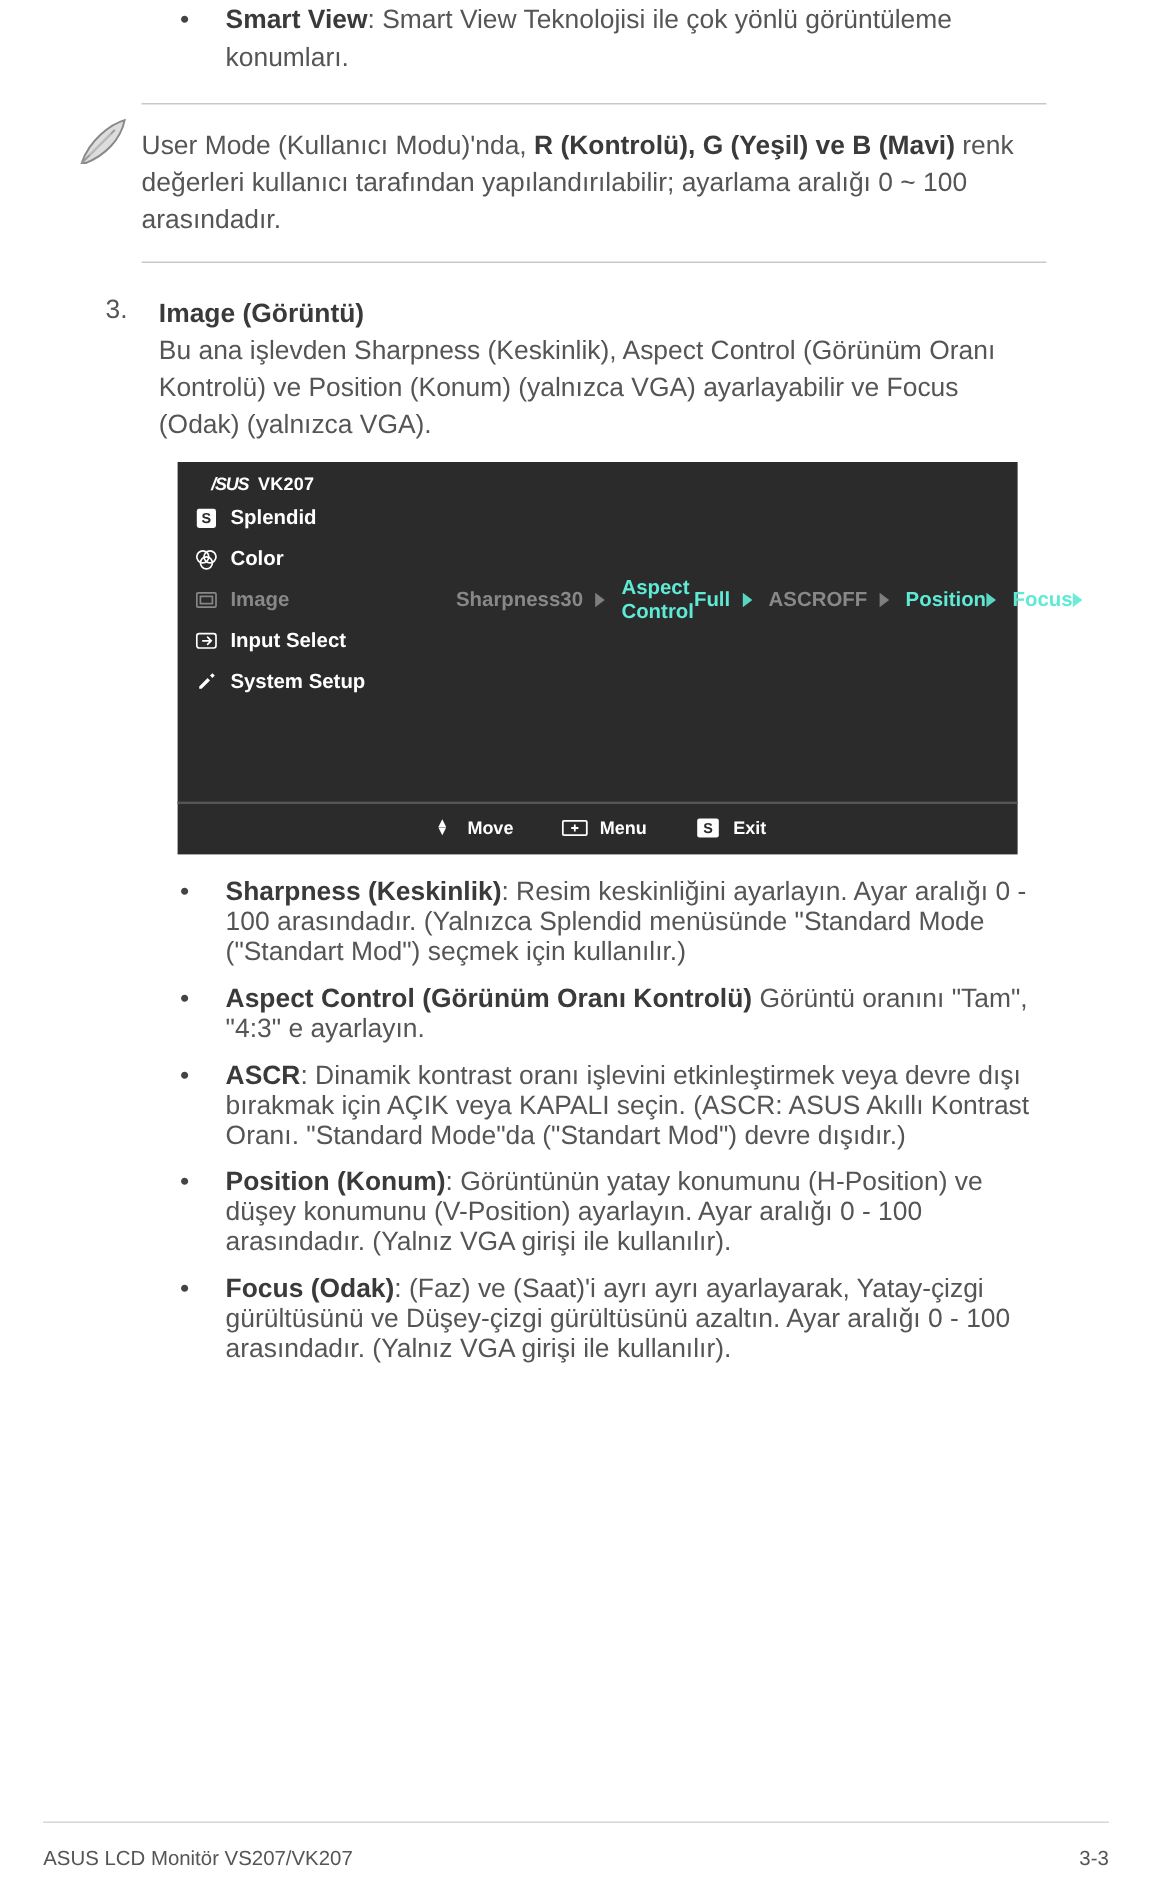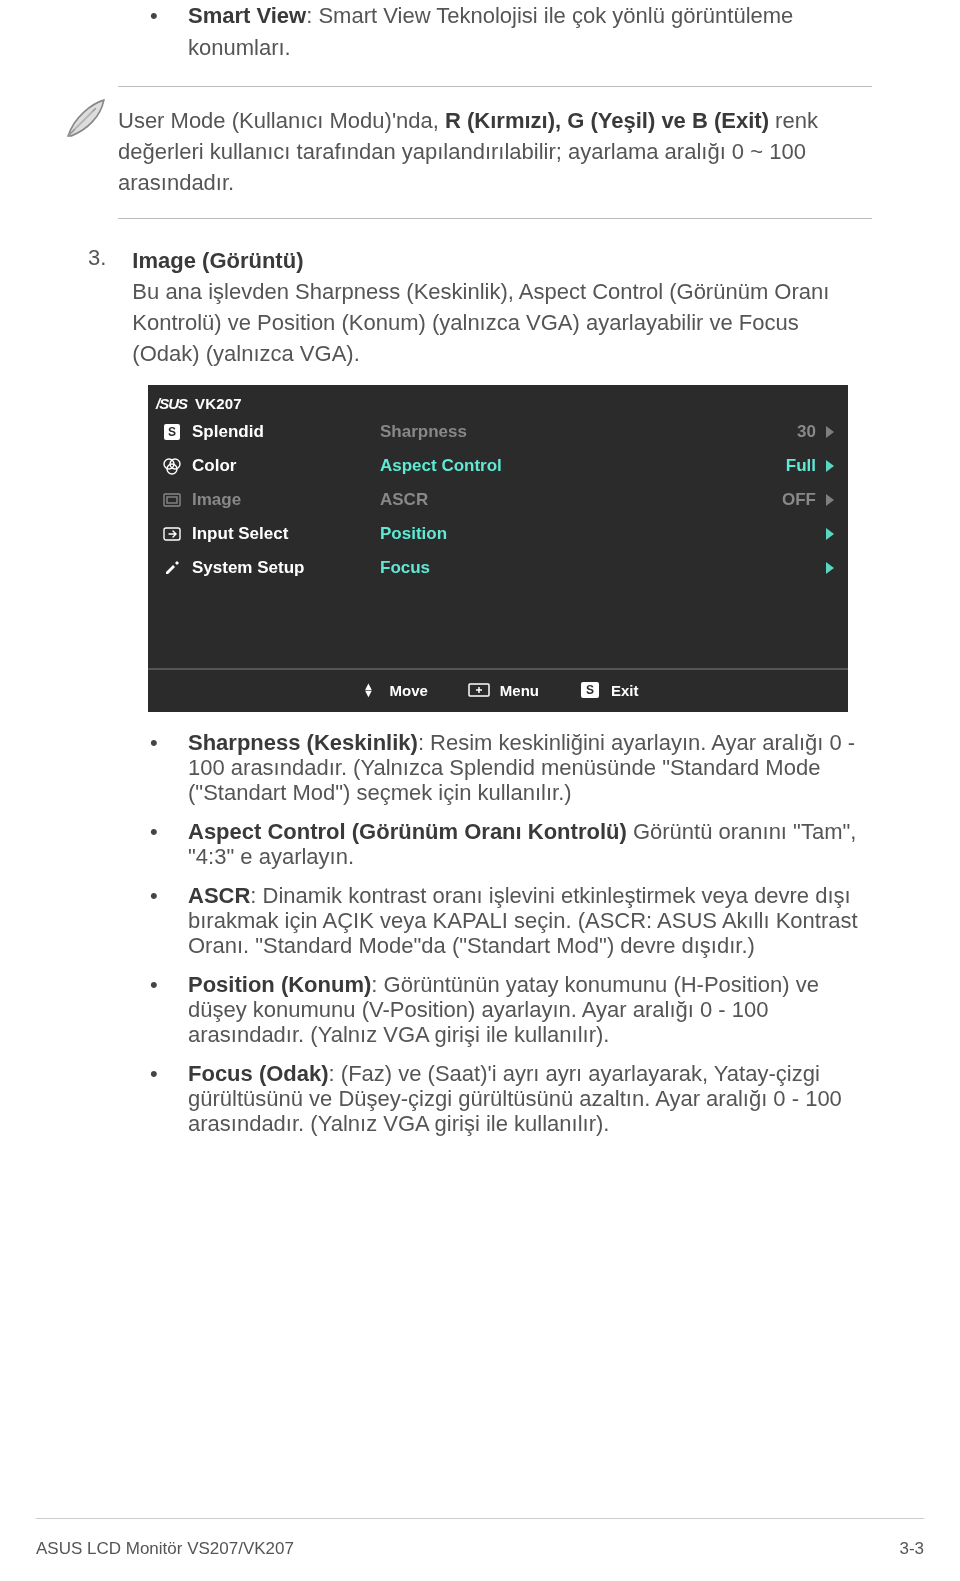--- a/index.html
+++ b/index.html
@@ -28,30 +28,30 @@
   .osd{
     margin:16px 0 18px 60px;
     width:700px;
     background:#2b2b2b;
     color:#ddd;
     font-family:"Segoe UI",Arial,sans-serif;
     font-size:16px;
     font-weight:700;
     box-sizing:border-box;
   }
-  .osd-head{padding:10px 16px 4px 8px;color:#fff;font-size:15px;letter-spacing:.2px;display:flex;align-items:center;gap:8px}
+  .osd-head{padding:10px 16px 4px 28px;color:#fff;font-size:15px;letter-spacing:.2px;display:flex;align-items:center;gap:8px}
   .osd-head .logo{font-weight:900;font-style:italic;letter-spacing:-1px}
   .osd-body{display:flex;padding:6px 14px 90px 14px;gap:18px}
   .osd-left{flex:0 0 200px;display:flex;flex-direction:column;gap:14px}
   .osd-row{display:flex;align-items:center;gap:10px;color:#fff;font-size:17px}
   .osd-row.sel{color:#888}
   .osd-row .ic{width:20px;height:20px;display:inline-flex;align-items:center;justify-content:center;color:#fff;flex:0 0 20px}
   .osd-row .ic svg{width:18px;height:18px}
   .osd-row.sel .ic{color:#888}
-  .osd-right{flex:1;display:flex;flex-direction:column;gap:14px}
+  .osd-right{flex:1;display:flex;flex-direction:row;gap:14px}
   .osd-r{display:flex;align-items:center;justify-content:space-between;color:#888;font-size:17px}
   .osd-r.white{color:#5eead4}
   .osd-r .val{display:flex;align-items:center;gap:10px}
   .tri{width:0;height:0;border-top:6px solid transparent;border-bottom:6px solid transparent;border-left:8px solid currentColor;opacity:.9}
   .osd-foot{padding:10px 0 12px 0;border-top:2px solid #555;display:flex;justify-content:center;gap:40px;color:#fff;font-size:15px}
   .osd-foot .fi{display:flex;align-items:center;gap:10px}
   .osd-foot .box{width:22px;height:20px;display:inline-flex;align-items:center;justify-content:center}
   .osd-foot .arrow-stack{display:flex;flex-direction:column;align-items:center;gap:0;line-height:7px;font-size:11px}
   .lower-list{margin:0;padding:0 0 0 100px;list-style:none}
   .lower-list li{position:relative;font-size:22px;line-height:25px;margin-bottom:14px;color:#555}
@@ -67,21 +67,21 @@
 
 <div class="note-row">
   <div class="note-icon">
     <svg viewBox="0 0 64 64" fill="none" stroke="#888" stroke-width="2">
       <path d="M10 54 C18 30 40 14 54 10 C50 30 34 46 14 54 Z" fill="#ddd"></path>
       <path d="M10 54 L44 20" stroke="#999"></path>
       <path d="M18 46 L40 24" stroke="#bbb"></path>
     </svg>
   </div>
   <div class="note-body">
-    <span>User Mode (Kullanıcı Modu)'nda, </span><span class="bold">R (Kırmızı), G (Yeşil) ve B (Exit)</span><span> renk değerleri kullanıcı tarafından yapılandırılabilir; ayarlama aralığı 0 ~ 100 arasındadır.</span>
+    <span>User Mode (Kullanıcı Modu)'nda, </span><span class="bold">R (Kontrolü), G (Yeşil) ve B (Mavi)</span><span> renk değerleri kullanıcı tarafından yapılandırılabilir; ayarlama aralığı 0 ~ 100 arasındadır.</span>
   </div>
 </div>
 
 <div class="sec3">
   <div class="num">3.</div>
   <div class="txt">
     <div class="ttl">Image (Görüntü)</div>
     <span>Bu ana işlevden Sharpness (Keskinlik), Aspect Control (Görünüm Oranı Kontrolü) ve Position (Konum) (yalnızca VGA) ayarlayabilir ve Focus (Odak) (yalnızca VGA).</span>
   </div>
 </div>

